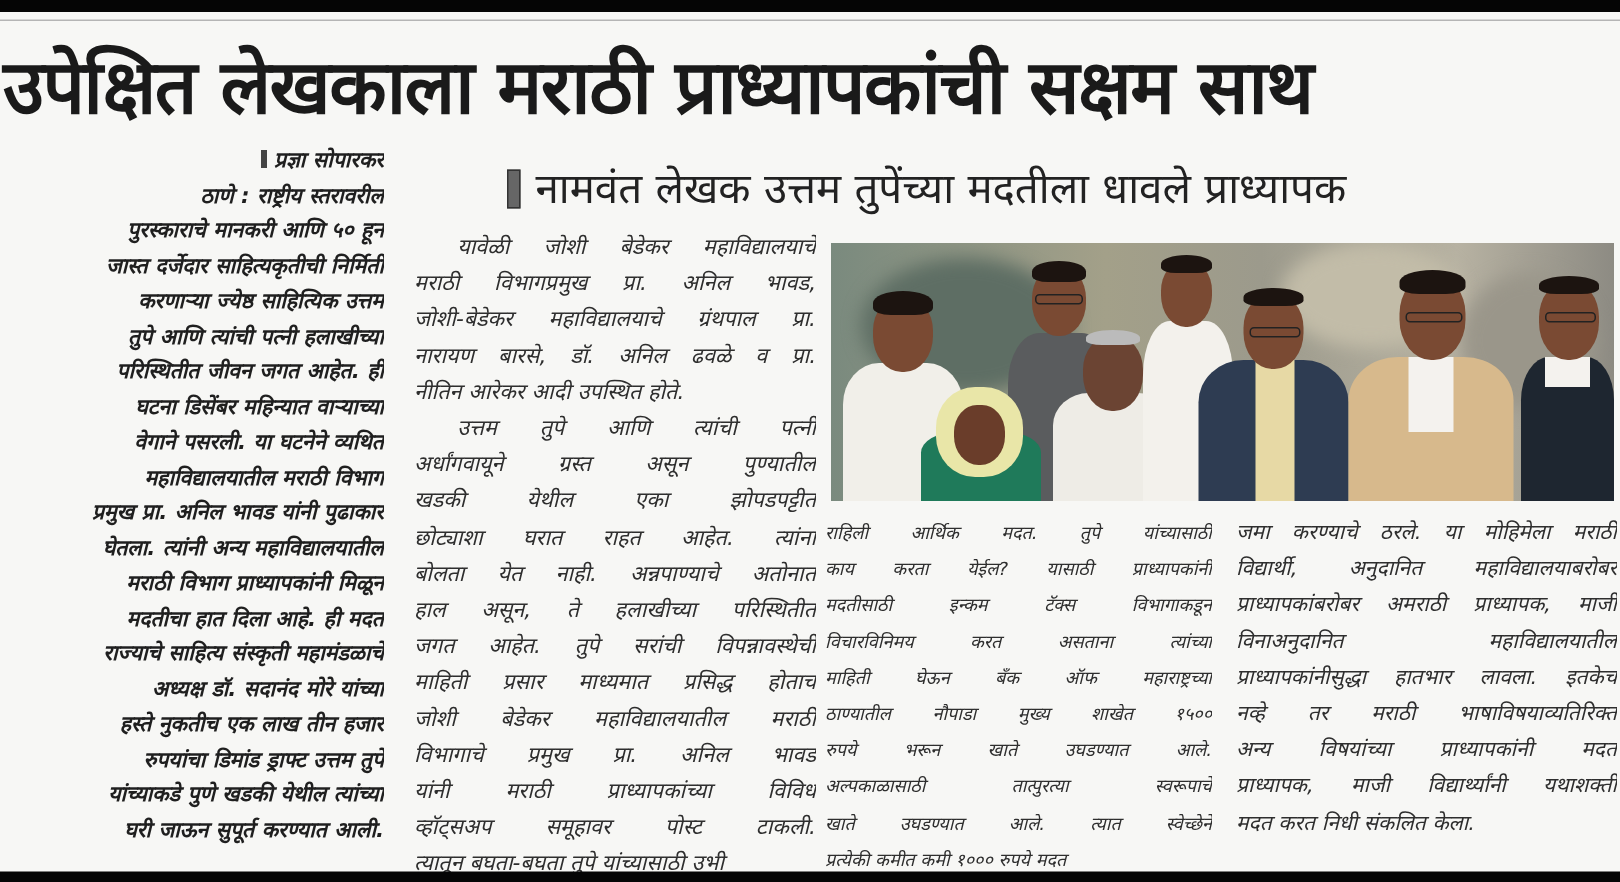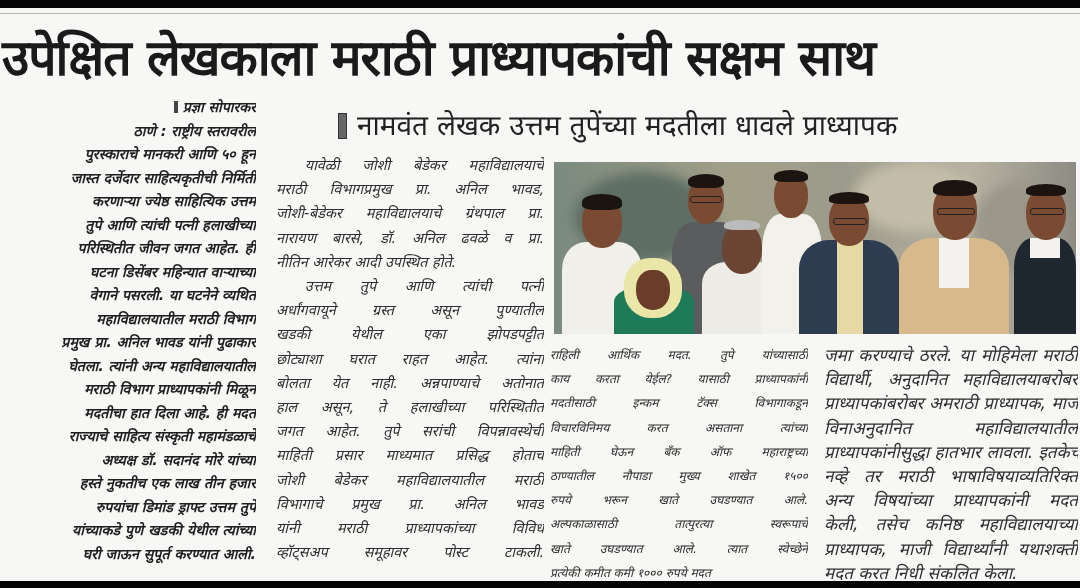--- a/index.html
+++ b/index.html
@@ -25,21 +25,21 @@
     display: flex; align-items: center;
   }
   .subhead-bar { display: inline-block; width: 7px; height: 24px; background: #666; border: 1px solid #333; margin-right: 10px; }
 
   .col {
     position: absolute; font-size: 14.2px; line-height: 23.5px; text-align: right;
   }
   .col-1 { left: 4px; top: 96px; width: 252px; font-weight: bold; color: #1f1f1f; }
   .col-2 { left: 276px; top: 153px; width: 268px; text-align: justify; font-size: 14.4px; line-height: 24.2px; color: #2e2e2e; }
   .col-3 { left: 550px; top: 343px; width: 258px; text-align: justify; font-size: 12px; line-height: 24.2px; color: #2e2e2e; }
-  .col-4 { left: 824px; top: 343px; width: 254px; text-align: justify; font-size: 17px; line-height: 24.2px; color: #2e2e2e; }
+  .col-4 { left: 824px; top: 343px; width: 254px; text-align: justify; font-size: 14px; line-height: 24.2px; color: #2e2e2e; }
   .line { display: block; white-space: nowrap; overflow: hidden; font-style: italic; }
   .col-2 .line, .col-3 .line, .col-4 .line { text-align-last: justify; }
   .col-2 .line.last, .col-3 .line.last, .col-4 .line.last { text-align-last: left; }
   .byline-bar { display: inline-block; width: 4px; height: 12px; background: #444; margin-right: 5px; vertical-align: -1px; }
 
   .photo {
     position: absolute; left: 554px; top: 162px; width: 522px; height: 172px;
     overflow: hidden; background: linear-gradient(90deg, #7a8a7e 0%, #a3a089 35%, #9c9a8c 55%, #b7b2a2 80%, #8d8b83 100%);
   }
   .wall-stain { position: absolute; border-radius: 50%; filter: blur(6px); }
@@ -98,20 +98,21 @@
     <span class="line">खडकी येथील एका झोपडपट्टीत</span>
     <span class="line">छोट्याशा घरात राहत आहेत. त्यांना</span>
     <span class="line">बोलता येत नाही. अन्नपाण्याचे अतोनात</span>
     <span class="line">हाल असून, ते हलाखीच्या परिस्थितीत</span>
     <span class="line">जगत आहेत. तुपे सरांची विपन्नावस्थेची</span>
     <span class="line">माहिती प्रसार माध्यमात प्रसिद्ध होताच</span>
     <span class="line">जोशी बेडेकर महाविद्यालयातील मराठी</span>
     <span class="line">विभागाचे प्रमुख प्रा. अनिल भावड</span>
     <span class="line">यांनी मराठी प्राध्यापकांच्या विविध</span>
     <span class="line">व्हॉट्सअप समूहावर पोस्ट टाकली.</span>
+    <span class="line last">त्यातून बघता-बघता तुपे यांच्यासाठी उभी</span>
   </div>
 
 <div class="photo">
   <div class="wall-stain" style="left:20px;top:10px;width:140px;height:90px;background:#5e6e64;"></div>
   <div class="wall-stain" style="left:300px;top:0px;width:120px;height:70px;background:#c2bca8;"></div>
   <div class="wall-stain" style="left:420px;top:20px;width:90px;height:90px;background:#9a968a;"></div>
 
   <div class="person" style="left:8px;top:30px;width:80px;height:142px;">
     <div class="body" style="left:0;top:50px;width:80px;height:92px;background:#f1efe9;"></div>
     <div class="head" style="left:20px;top:6px;width:40px;height:50px;"></div>
@@ -182,18 +183,17 @@
   </div>
 
 <div class="col col-4" id="col4-lines">
     <span class="line">जमा करण्याचे ठरले. या मोहिमेला मराठी</span>
     <span class="line">विद्यार्थी, अनुदानित महाविद्यालयाबरोबर</span>
     <span class="line">प्राध्यापकांबरोबर अमराठी प्राध्यापक, माजी</span>
     <span class="line">विनाअनुदानित महाविद्यालयातील</span>
     <span class="line">प्राध्यापकांनीसुद्धा हातभार लावला. इतकेच</span>
     <span class="line">नव्हे तर मराठी भाषाविषयाव्यतिरिक्त</span>
     <span class="line">अन्य विषयांच्या प्राध्यापकांनी मदत</span>
-    <span class="line">केली, तसेच कनिष्ठ महाविद्यालयाच्या</span>
     <span class="line">प्राध्यापक, माजी विद्यार्थ्यांनी यथाशक्ती</span>
     <span class="line last">मदत करत  निधी संकलित केला.</span>
   </div>
 
 <div class="bottom-bar"></div>
 
 </body></html>

